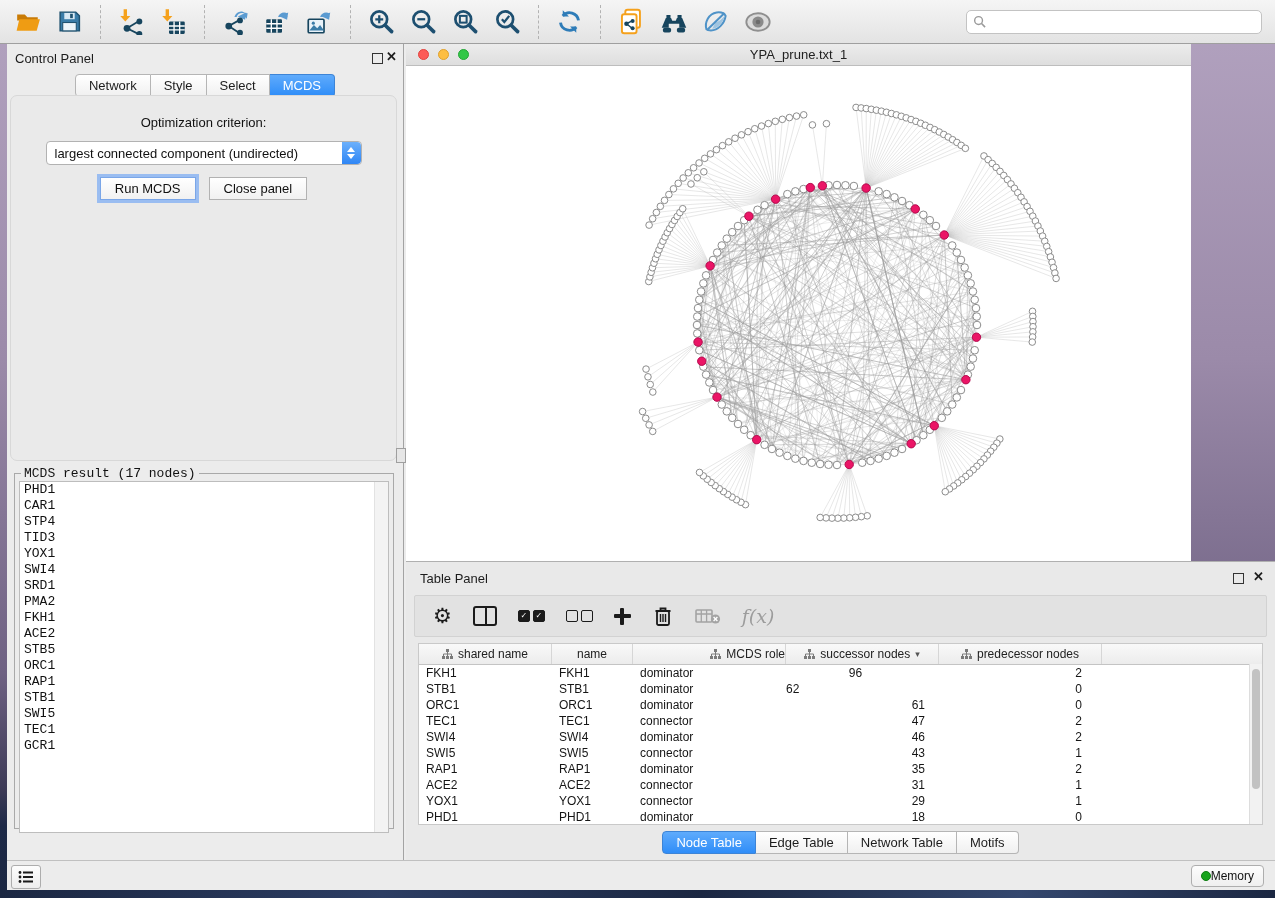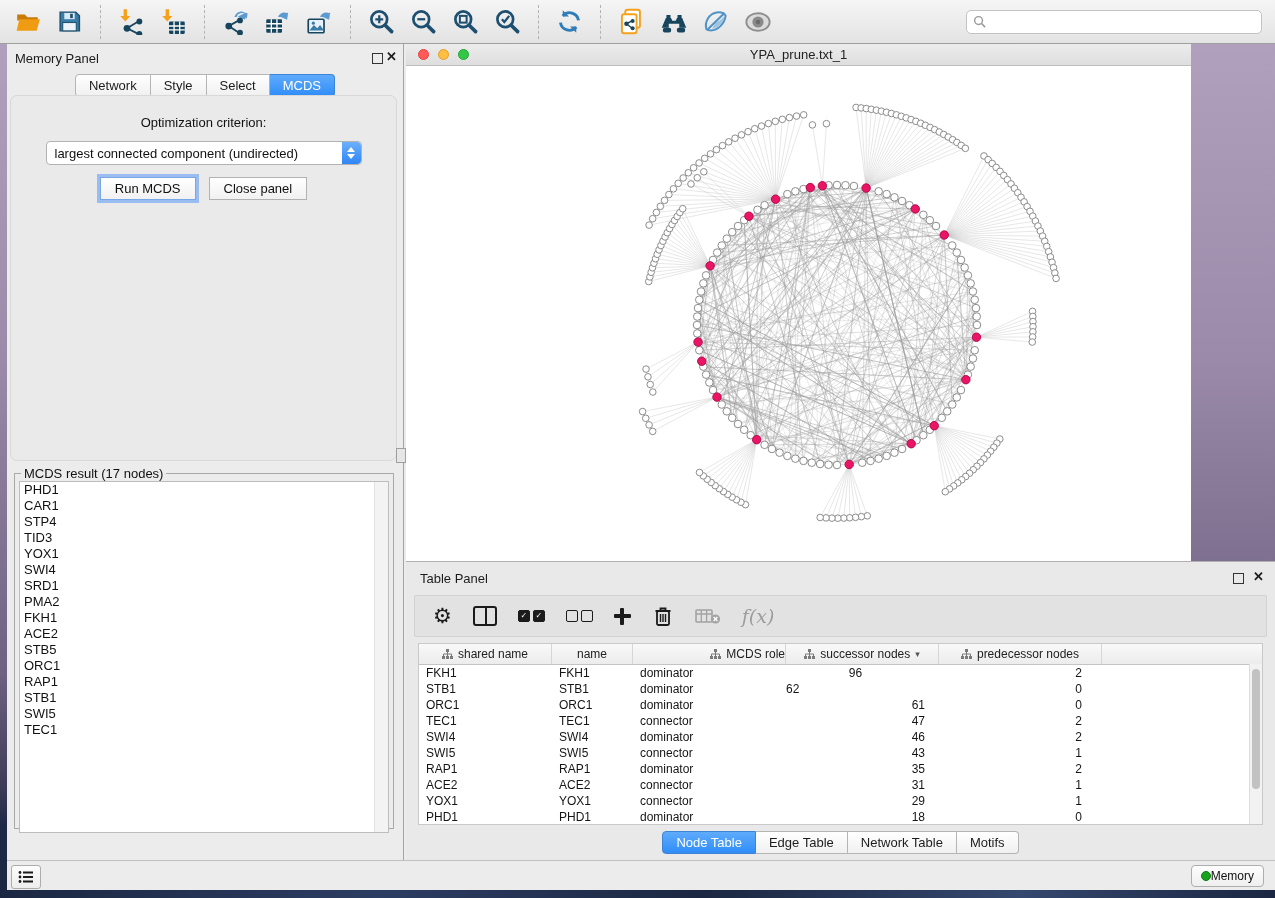--- a/index.html
+++ b/index.html
@@ -35,21 +35,21 @@
   .selectbox .sel-text{font-size:13px;color:#111;padding-left:8px;flex:1;white-space:nowrap;overflow:hidden;}
   .stepper{width:19px;height:22px;border-radius:0 4px 4px 0;background:linear-gradient(180deg,#6cb0fb,#2f86f5);
     display:flex;flex-direction:column;align-items:center;justify-content:center;gap:2px;}
   .stepper .up{width:0;height:0;border-left:4px solid transparent;border-right:4px solid transparent;border-bottom:5px solid #fff;}
   .stepper .dn{width:0;height:0;border-left:4px solid transparent;border-right:4px solid transparent;border-top:5px solid #fff;}
   .btn-row{display:flex;justify-content:center;gap:13px;margin-top:12px;}
   .pbtn{font-size:13px;color:#111;padding:3px 14px;background:linear-gradient(180deg,#ffffff,#f1f1f1);
     border:1px solid #b2b2b2;border-radius:0;cursor:default;}
   .pbtn.focused{box-shadow:0 0 0 3px rgba(110,165,245,.65);border-color:#7aa6e8;}
   fieldset.mcds{position:absolute;left:7px;top:422px;width:370px;height:357px;border:1px solid #a9a9a9;
-    margin:0;padding:0 4px 4px 4px;background:#ececec;}
+    margin:0;padding:0 4px 4px 4px;background:#ececec;font-family:Liberation Mono, monospace;}
   fieldset.mcds legend{font-size:13px;color:#111;padding:0 3px;margin-left:2px;}
   .mcds-list{position:relative;width:100%;height:352px;background:#fff;border:1px solid #bdbdbd;box-sizing:border-box;overflow:hidden;}
   .mcds-item{font-size:13px;line-height:16px;padding-left:4px;color:#111;}
   .mcds-scroll{position:absolute;right:0;top:0;width:13px;height:100%;background:#f3f3f3;border-left:1px solid #e2e2e2;}
   
   .vdivider{position:absolute;left:403px;top:44px;width:3px;height:817px;background:#ececec;border-left:1px solid #a3a3a3;border-right:1px solid #bdbdbd;}
   .vhandle{position:absolute;left:396px;top:448px;width:8px;height:13px;background:#e6e6e6;border:1px solid #9f9f9f;}
   
   .netwin{position:absolute;left:406px;top:44px;width:785px;height:517px;background:#fff;}
   .net-titlebar{position:relative;height:21px;background:linear-gradient(180deg,#ececec,#dedede);border-bottom:1px solid #bdbdbd;}
@@ -249,21 +249,21 @@
       <svg width="13" height="13" viewBox="0 0 14 14">
           <circle cx="6" cy="6" r="4.2" fill="none" stroke="#9a9a9a" stroke-width="1.5"></circle>
           <path d="M9.2 9.2 13 13" stroke="#9a9a9a" stroke-width="1.7"></path>
         </svg>
       <input type="text" placeholder="" style="">
     </div>
   </div>
 
   <div class="cpanel">
     <div class="panel-head">
-      <span class="panel-title">Memory Panel</span>
+      <span class="panel-title">Control Panel</span>
       <span class="float-ico" style="right:20px"></span>
       <span class="close-ico" style="right:6px">✕</span>
     </div>
     <div class="tabs-row">
       <span class="tab">Network</span>
       <span class="tab">Style</span>
       <span class="tab">Select</span>
       <span class="tab active">MCDS</span>
     </div>
     <div class="cp-content">
@@ -293,20 +293,21 @@
             <div class="mcds-item">SRD1</div>
             <div class="mcds-item">PMA2</div>
             <div class="mcds-item">FKH1</div>
             <div class="mcds-item">ACE2</div>
             <div class="mcds-item">STB5</div>
             <div class="mcds-item">ORC1</div>
             <div class="mcds-item">RAP1</div>
             <div class="mcds-item">STB1</div>
             <div class="mcds-item">SWI5</div>
             <div class="mcds-item">TEC1</div>
+            <div class="mcds-item">GCR1</div>
           </div>
         <div class="mcds-scroll"></div>
       </div>
     </fieldset>
   </div>
 
   <div class="vdivider"></div>
   <div class="vhandle"></div>
 
   <div class="netwin">

